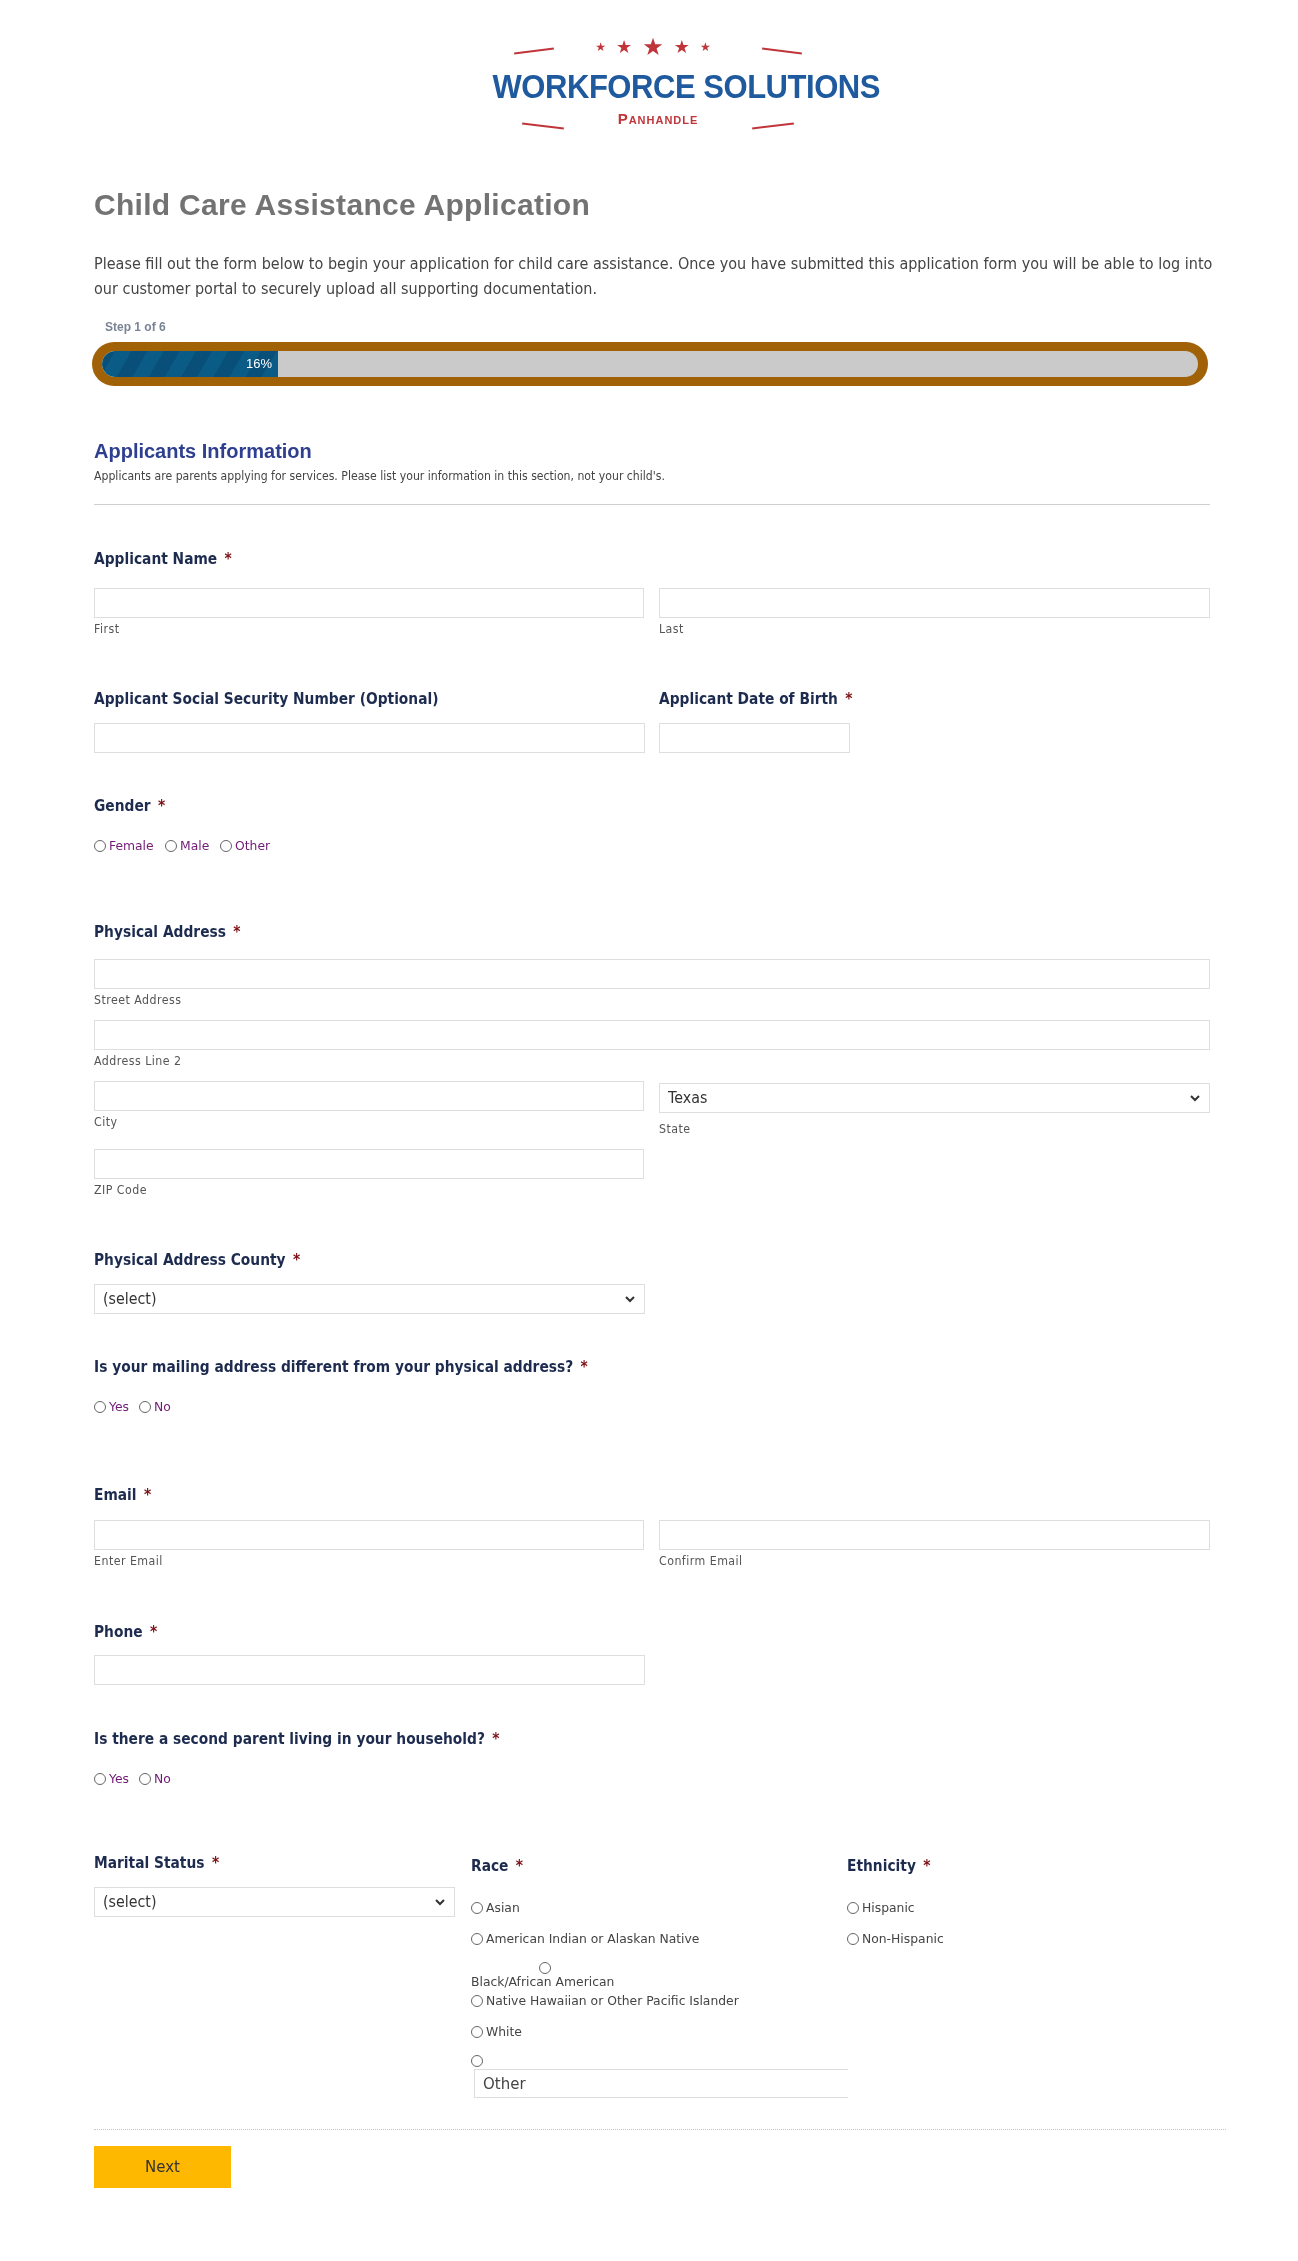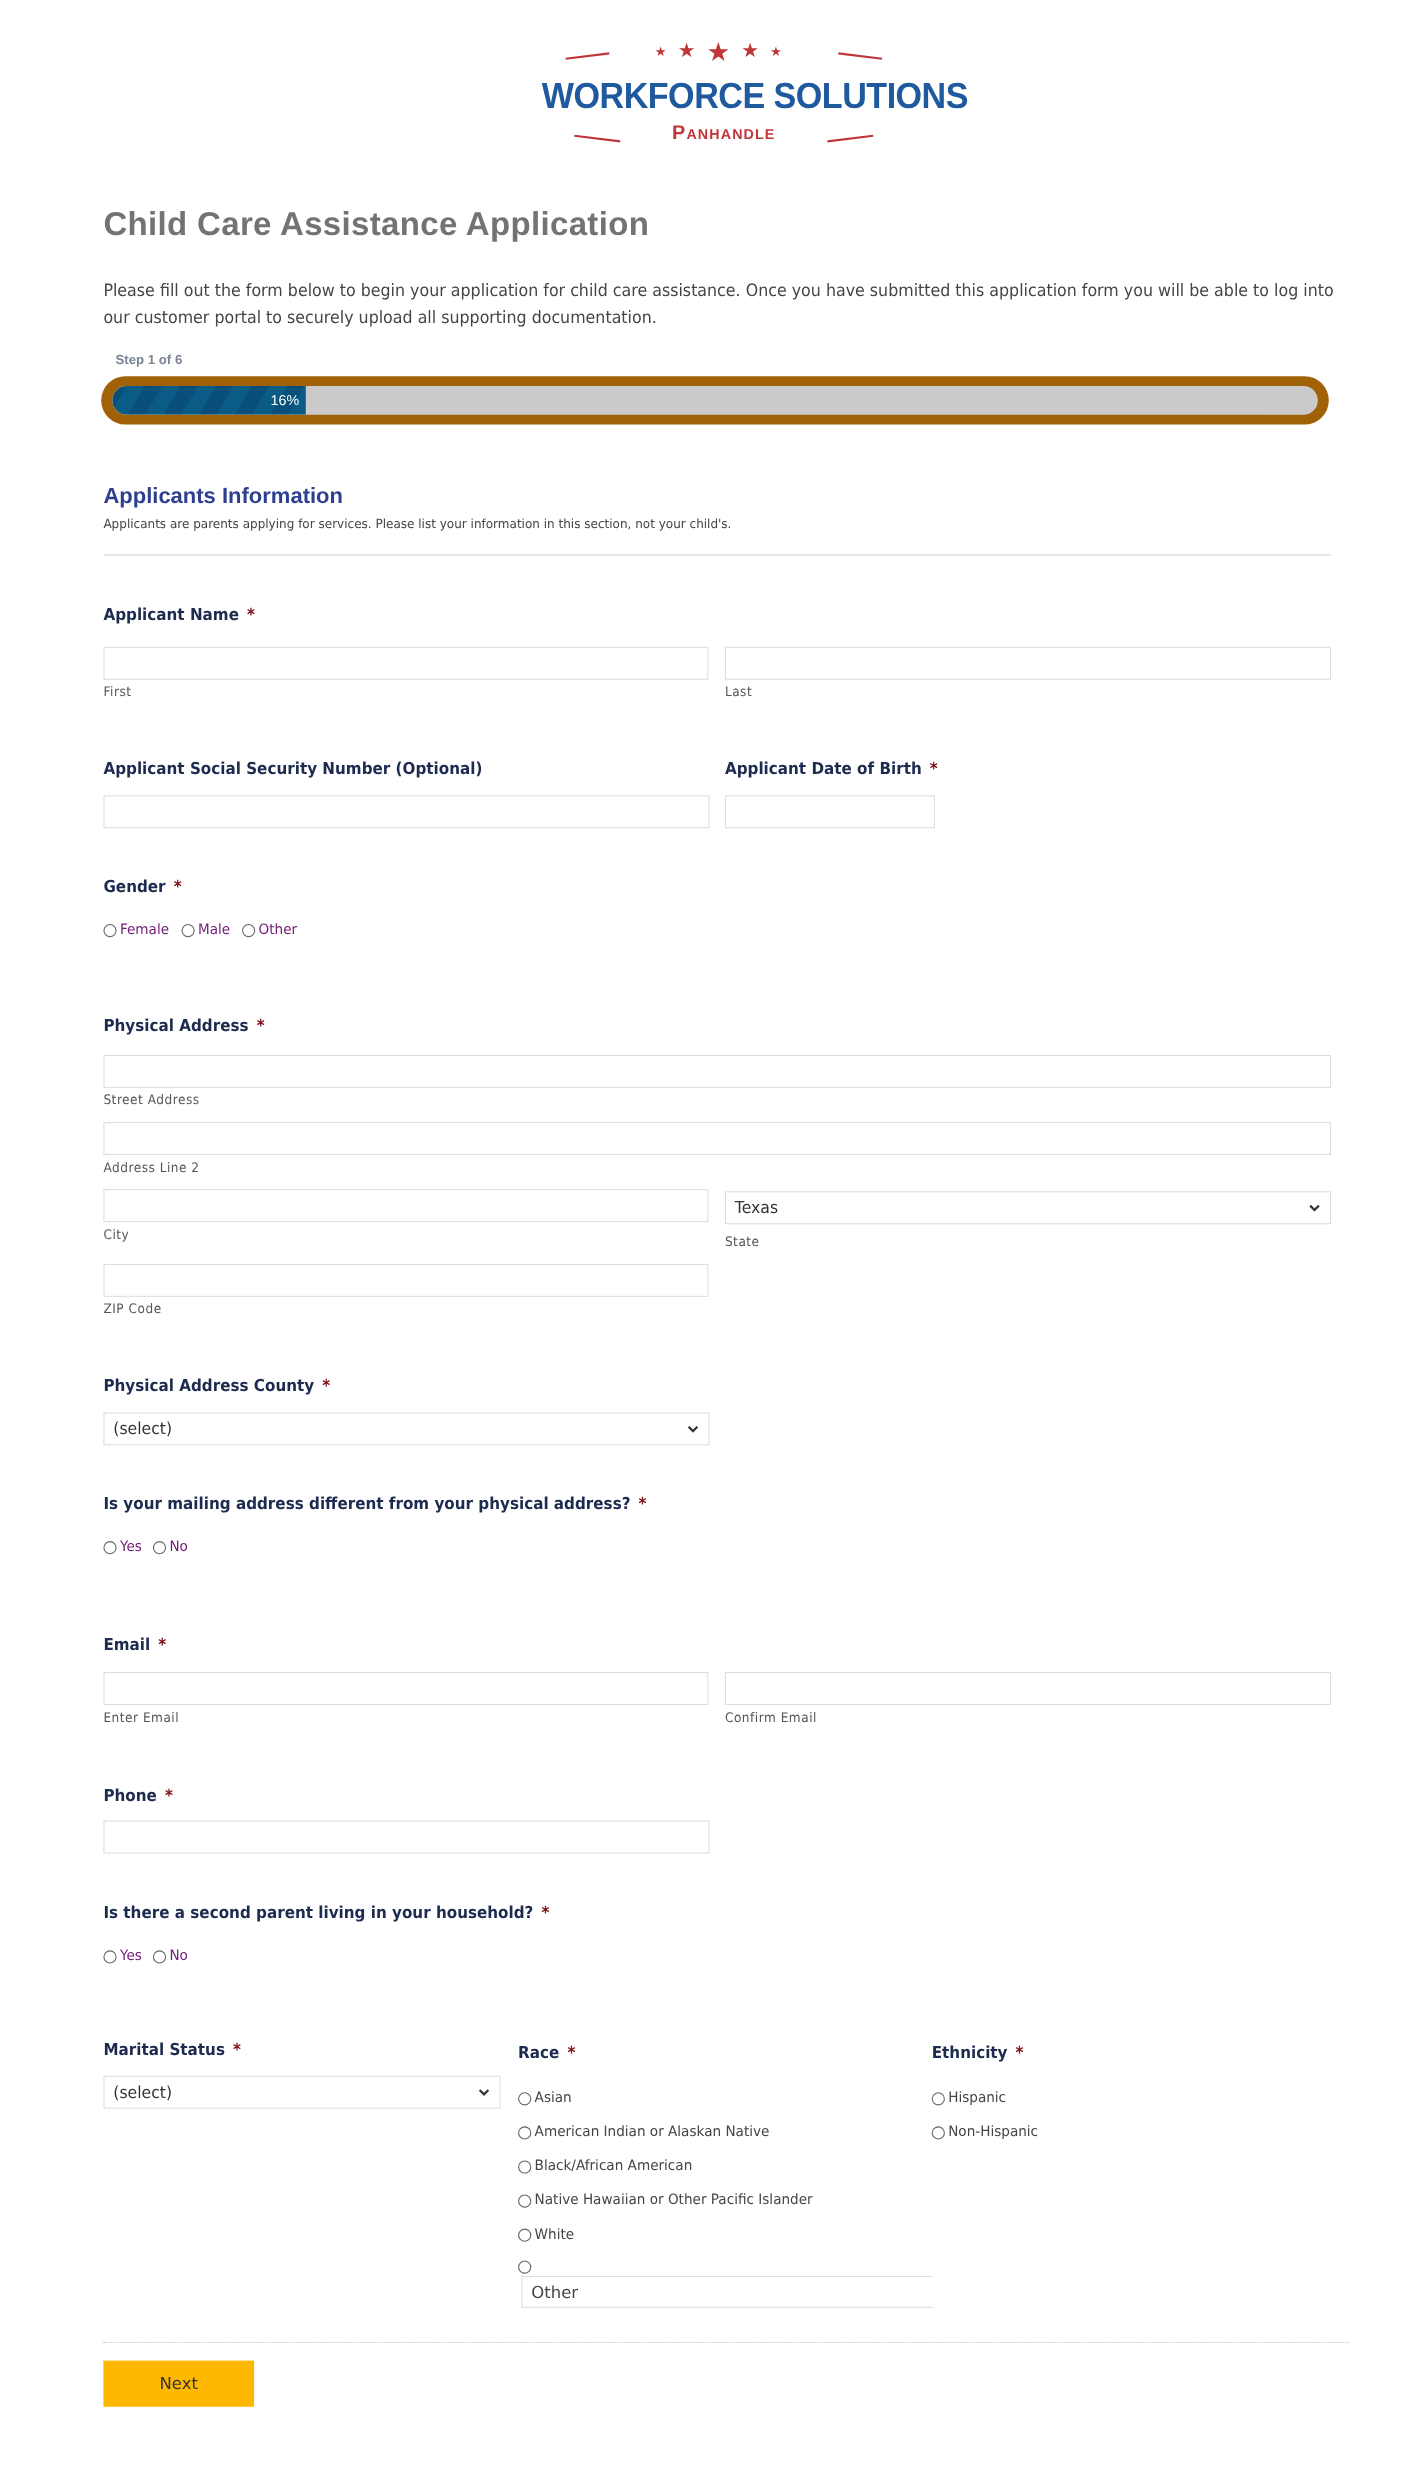--- a/index.html
+++ b/index.html
@@ -6,21 +6,21 @@
   html, body { margin: 0; padding: 0; background: #ffffff; }
   body { width: 1298px; height: 2261px; position: relative; font-family: "DejaVu Sans", sans-serif; color: #333; overflow: hidden; }
   .abs { position: absolute; }
 
   
   .logo { position: absolute; left: 482px; top: 32px; width: 352px; height: 110px; }
   .logo .stars { position: absolute; left: 0; right: 0; top: 2px; text-align: center; color: #c0353a; font-family: "DejaVu Sans", sans-serif; letter-spacing: 10px; line-height: 24px; }
   .logo .stars span { display: inline-block; vertical-align: middle; }
   .logo .line { position: absolute; height: 1.5px; background: #c0353a; }
   .logo .title { position: absolute; left: 0; right: 0; top: 36px; text-align: center; font-family: "Liberation Sans", sans-serif; font-weight: bold; font-size: 33px; color: #1f5a9e; letter-spacing: -0.5px; transform: scaleX(0.94); transform-origin: center; white-space: nowrap; }
-  .logo .sub { position: absolute; left: 0; right: 0; top: 78px; text-align: center; font-family: "Liberation Sans", sans-serif; font-weight: bold; color: #c0353a; font-size: 18px; letter-spacing: 1px; font-variant: small-caps; }
+  .logo .sub { position: absolute; left: 0; right: 0; top: 78px; text-align: center; font-family: "Liberation Sans", sans-serif; font-weight: bold; color: #c0353a; font-size: 15px; letter-spacing: 1px; font-variant: small-caps; }
 
   .page-title { left: 94px; top: 188px; font-family: "Liberation Sans", sans-serif; font-weight: bold; font-size: 30px; color: #737373; margin: 0; letter-spacing: 0.3px; }
   .intro { left: 94px; top: 252px; width: 1120px; font-family: "DejaVu Sans", sans-serif; font-size: 15.5px; line-height: 25px; color: #444; transform: scaleX(0.93); transform-origin: left; width: 1205px; }
   .step { left: 105px; top: 320px; font-family: "Liberation Sans", sans-serif; font-weight: bold; font-size: 12px; color: #7a8494; }
 
   .progress-outer { left: 92px; top: 342px; width: 1116px; height: 44px; background: #a16207; border-radius: 22px; }
   .progress-track { position: absolute; left: 10px; top: 9px; right: 10px; height: 26px; background: #cacaca; border-radius: 13px; overflow: hidden; }
   .progress-fill { position: absolute; left: 0; top: 0; bottom: 0; width: 176px; background: repeating-linear-gradient(-60deg, #0b5b87 0 14px, #08507a 14px 28px); border-radius: 13px 0 0 13px; }
   .progress-label { position: absolute; right: 6px; top: 5px; color: #fff; font-family: "Liberation Sans", sans-serif; font-size: 13px; }
 
@@ -199,21 +199,21 @@
 </div>
 <div class="stack" style="left:471px; top:1900px; width:380px; height:200px;">
   <label class="radio" style="top:0px;">
       <span class="circle"></span>
       <span class="txt">Asian</span>
     </label>
   <label class="radio" style="top:31px;">
       <span class="circle"></span>
       <span class="txt">American Indian or Alaskan Native</span>
     </label>
-  <label class="radio" style="top:62px;">
+  <label class="radio" style="top:62px;flex-direction:column;">
       <span class="circle"></span>
       <span class="txt">Black/African American</span>
     </label>
   <label class="radio" style="top:93px;">
       <span class="circle"></span>
       <span class="txt">Native Hawaiian or Other Pacific Islander</span>
     </label>
   <label class="radio" style="top:124px;">
       <span class="circle"></span>
       <span class="txt">White</span>

